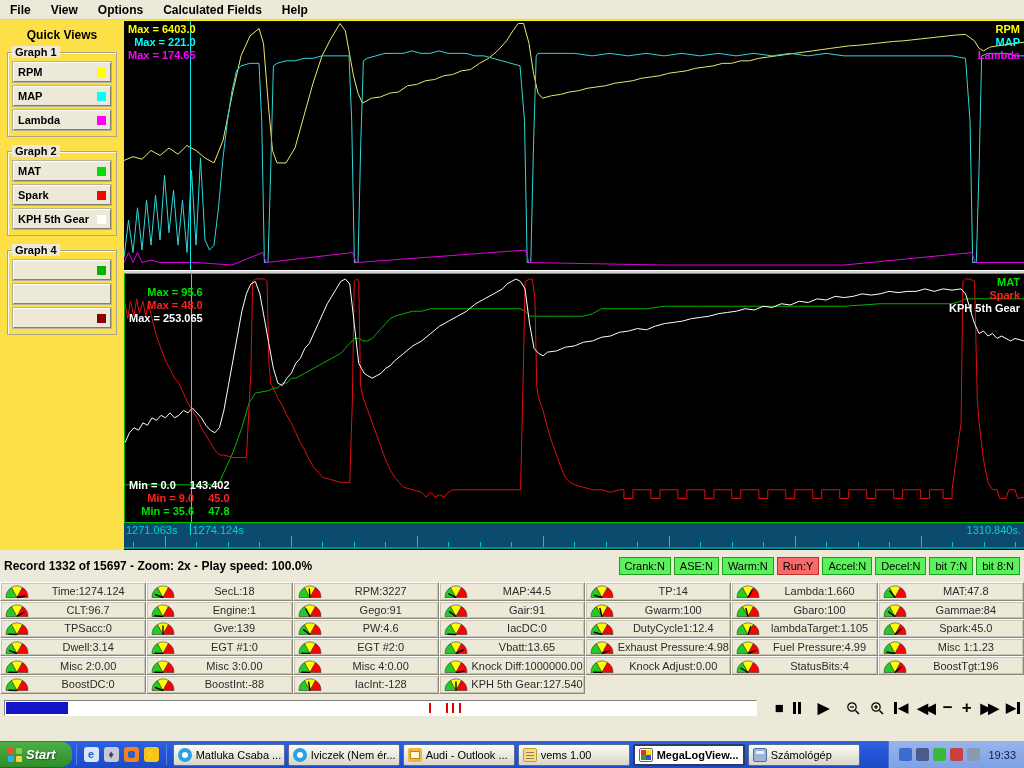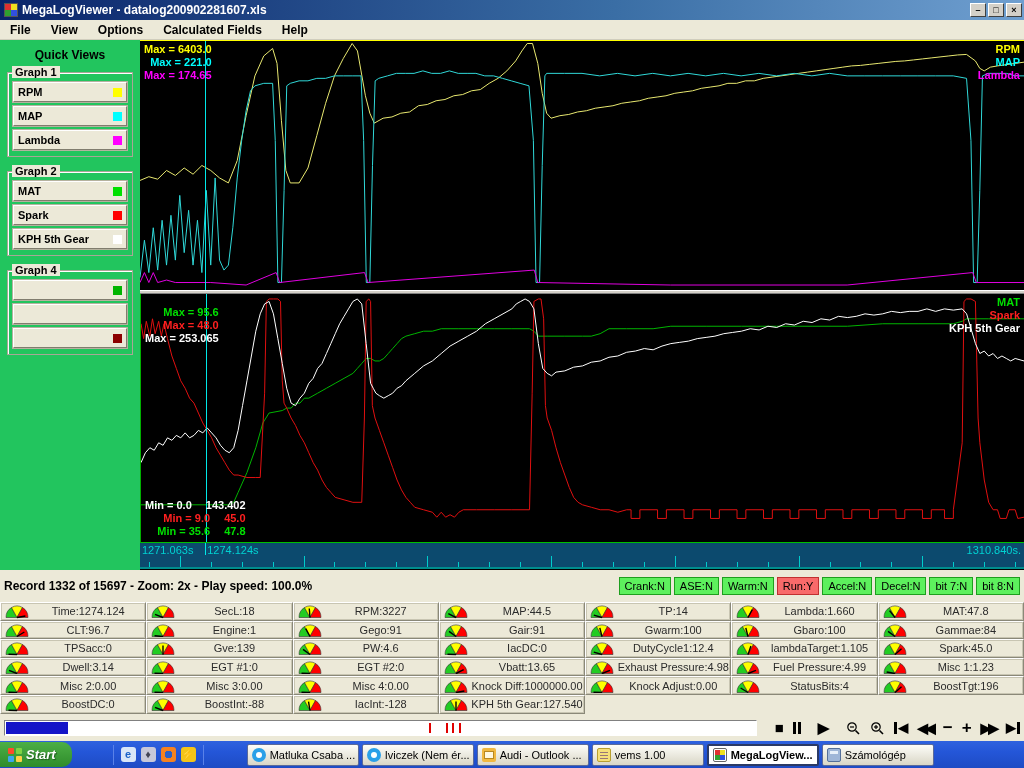--- a/index.html
+++ b/index.html
@@ -13,21 +13,21 @@
   .title-icon i { position:absolute; width:6px; height:6px; }
   .title-text { color:#fff; font-weight:bold; font-size:12px; flex:1; white-space:nowrap; }
   .win-btns { display:flex; gap:2px; }
   .win-btn { width:16px; height:14px; background:#d4d0c8; border:1px solid; border-color:#fff #404040 #404040 #fff;
     font-size:9px; line-height:12px; text-align:center; color:#000; font-weight:bold; }
   .menubar { height:20px; background:#ece9d8; border-bottom:1px solid #d0cdbd; display:flex; align-items:center; }
   .menu-item { font-size:12px; font-weight:bold; color:#000; padding:2px 10px; }
 
   
   .content { display:flex; height:530px; }
-  .sidebar { width:140px; background:#22c55e; padding-top:8px; }
+  .sidebar { width:124px; background:#fde047; padding-top:8px; }
   .sb-title { text-align:center; font-size:12px; font-weight:bold; margin-bottom:10px; }
   .group { border:1px solid #a9a696; box-shadow:inset 1px 1px 0 #fff; margin:0 7px 14px 7px; padding:9px 5px 2px 5px; position:relative; }
   .group-label { position:absolute; top:-7px; left:4px; background:#ece9d8; padding:0 3px; font-size:11px; font-weight:bold; }
   .qv-item { height:20px; background:#ece9d8; border:1px solid; border-color:#fff #807d6e #807d6e #fff;
     outline:1px solid #b5b29f; display:flex; align-items:center; justify-content:space-between;
     padding:0 4px; margin-bottom:4px; }
   .qv-label { font-size:11px; font-weight:bold; }
   .swatch { width:9px; height:9px; }
 
   .chartarea { flex:1; position:relative; background:#000; }
@@ -63,21 +63,21 @@
   .progress { position:relative; width:762px; height:16px; background:#fff; border:1px solid; border-color:#808080 #fff #fff #808080; }
   .progress-fill { position:absolute; left:1px; top:1px; bottom:1px; background:#1515c8; }
   .pmark { position:absolute; top:2px; bottom:2px; width:2px; background:#e00000; }
   .tbuttons { display:flex; align-items:center; gap:9px; margin-left:14px; }
   .tbtn { display:flex; align-items:center; color:#000; font-size:13px; font-weight:bold; cursor:default; line-height:16px; }
   .bar { width:3px; height:12px; background:#000; }
   .bar + .bar { margin-left:2px; }
   .tri { font-size:14px; letter-spacing:-3px; }
 
   
-  .taskbar { height:27px; background:linear-gradient(#2f62de,#2456d8 40%,#1e4bc4); display:flex; align-items:center; position:absolute; left:0; right:0; bottom:0;gap:37px; }
+  .taskbar { height:27px; background:linear-gradient(#2f62de,#2456d8 40%,#1e4bc4); display:flex; align-items:center; position:absolute; left:0; right:0; bottom:0; }
   .start-btn { height:25px; padding:0 16px 0 8px; margin:1px 0; background:linear-gradient(#4caf45,#2f8c2b);
     border-radius:0 10px 10px 0; display:flex; align-items:center; gap:4px; }
   .start-flag { width:14px; height:14px; position:relative; }
   .start-flag i { position:absolute; width:6px; height:6px; border-radius:1px; }
   .start-text { color:#fff; font-weight:bold; font-style:italic; font-size:13px; text-shadow:1px 1px 1px #1d5a1d; }
   .quick { display:flex; align-items:center; gap:5px; padding:0 7px; border-left:1px solid #5a82e8; border-right:1px solid #5a82e8; margin-left:4px; height:20px; }
   .ql-icon { width:15px; height:15px; border-radius:3px; font-size:11px; font-weight:bold; text-align:center; line-height:15px; }
   .tasks { display:flex; gap:3px; margin-left:6px; flex:1; }
   .task-btn { width:112px; height:22px; background:linear-gradient(#fdfdf8,#d9d6c6); border:1px solid #5a6a9a;
     border-radius:2px; display:flex; align-items:center; gap:4px; padding:0 4px; font-size:11px; color:#000;
@@ -87,34 +87,20 @@
   .tray { height:27px; background:linear-gradient(#98b5ec,#7da1e4); display:flex; align-items:center; gap:4px;
     padding:0 8px 0 10px; border-left:1px solid #4a6ecb; }
   .tray-icon { width:13px; height:13px; border-radius:2px; }
   .clock { font-size:11px; color:#10204a; margin-left:4px; }
 </style>
 </head>
 <body>
 
 <div>
 
-  <div class="titlebar">
-    <div class="title-icon">
-      <i style="left:0;top:0;background:#e03030"></i>
-        <i style="right:0;top:0;background:#f0e020"></i>
-      <i style="left:0;bottom:0;background:#30a030"></i>
-        <i style="right:0;bottom:0;background:#3050e0"></i>
-    </div>
-    <div class="title-text">MegaLogViewer - datalog200902281607.xls</div>
-    <div class="win-btns">
-      <div class="win-btn">–</div>
-      <div class="win-btn">□</div>
-      <div class="win-btn">×</div>
-    </div>
-  </div>
 
   <div class="menubar" id="menubar">
       <div class="menu-item">File</div>
       <div class="menu-item">View</div>
       <div class="menu-item">Options</div>
       <div class="menu-item">Calculated Fields</div>
       <div class="menu-item">Help</div>
     </div>
 
   <div class="content">
@@ -730,15 +716,25 @@
           </span>
           <span>MegaLogView...</span>
         </div>
         <div class="task-btn">
           <span class="task-icon" style="background:#9fb6d8;border:1px solid #55709a;">
             <span style="position:absolute;left:2px;top:2px;right:2px;height:3px;background:#e8f0fa;"></span>
           </span>
           <span>Számológép</span>
         </div>
       </div>
+    <div class="tray">
+      <span id="trayicons" style="display:flex;gap:4px;">
+          <span class="tray-icon" style="background: rgb(58, 110, 204);"></span>
+          <span class="tray-icon" style="background: rgb(74, 90, 138);"></span>
+          <span class="tray-icon" style="background: rgb(60, 184, 60);"></span>
+          <span class="tray-icon" style="background: rgb(200, 64, 64);"></span>
+          <span class="tray-icon" style="background: rgb(138, 154, 174);"></span>
+        </span>
+      <span class="clock">19:33</span>
+    </div>
   </div>
 
 </div>
 
 </body></html>

